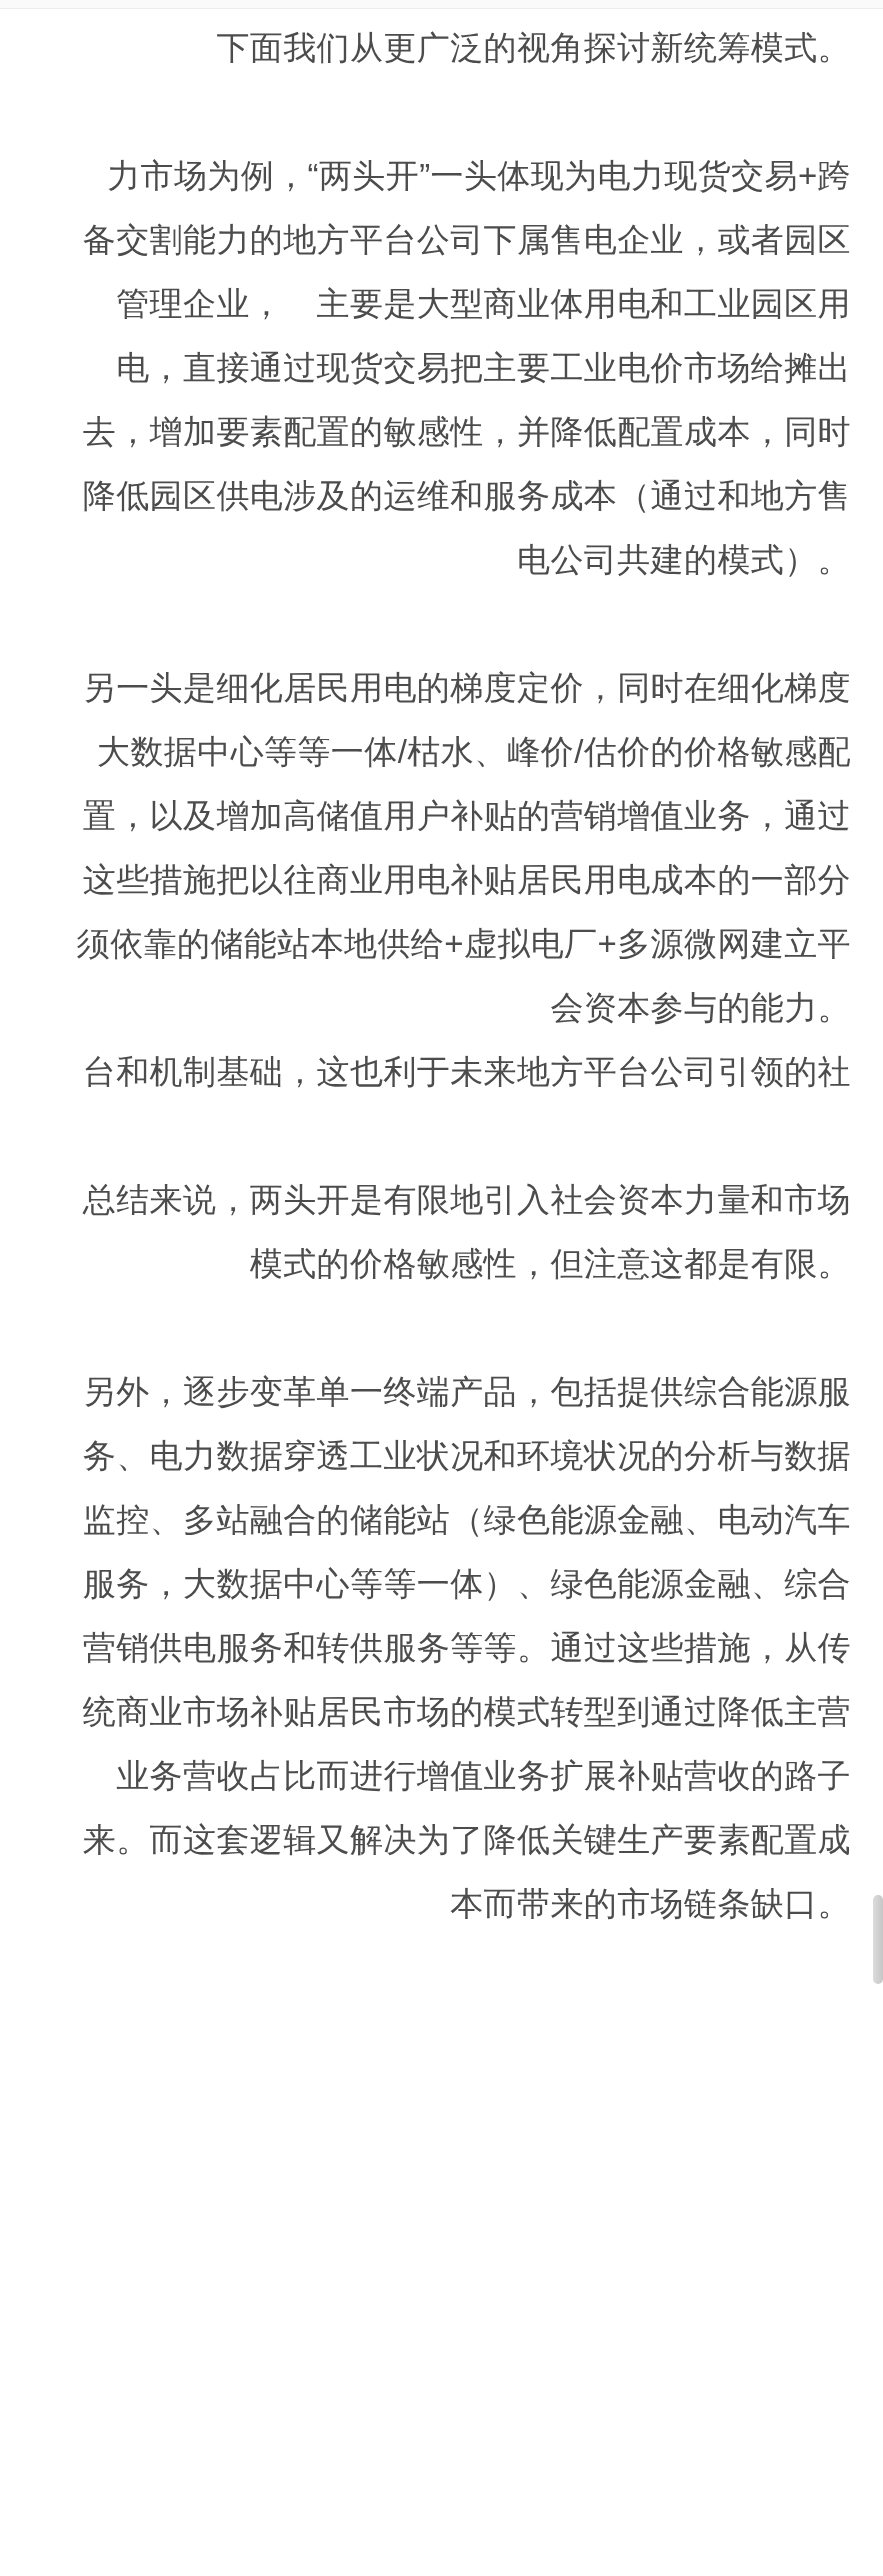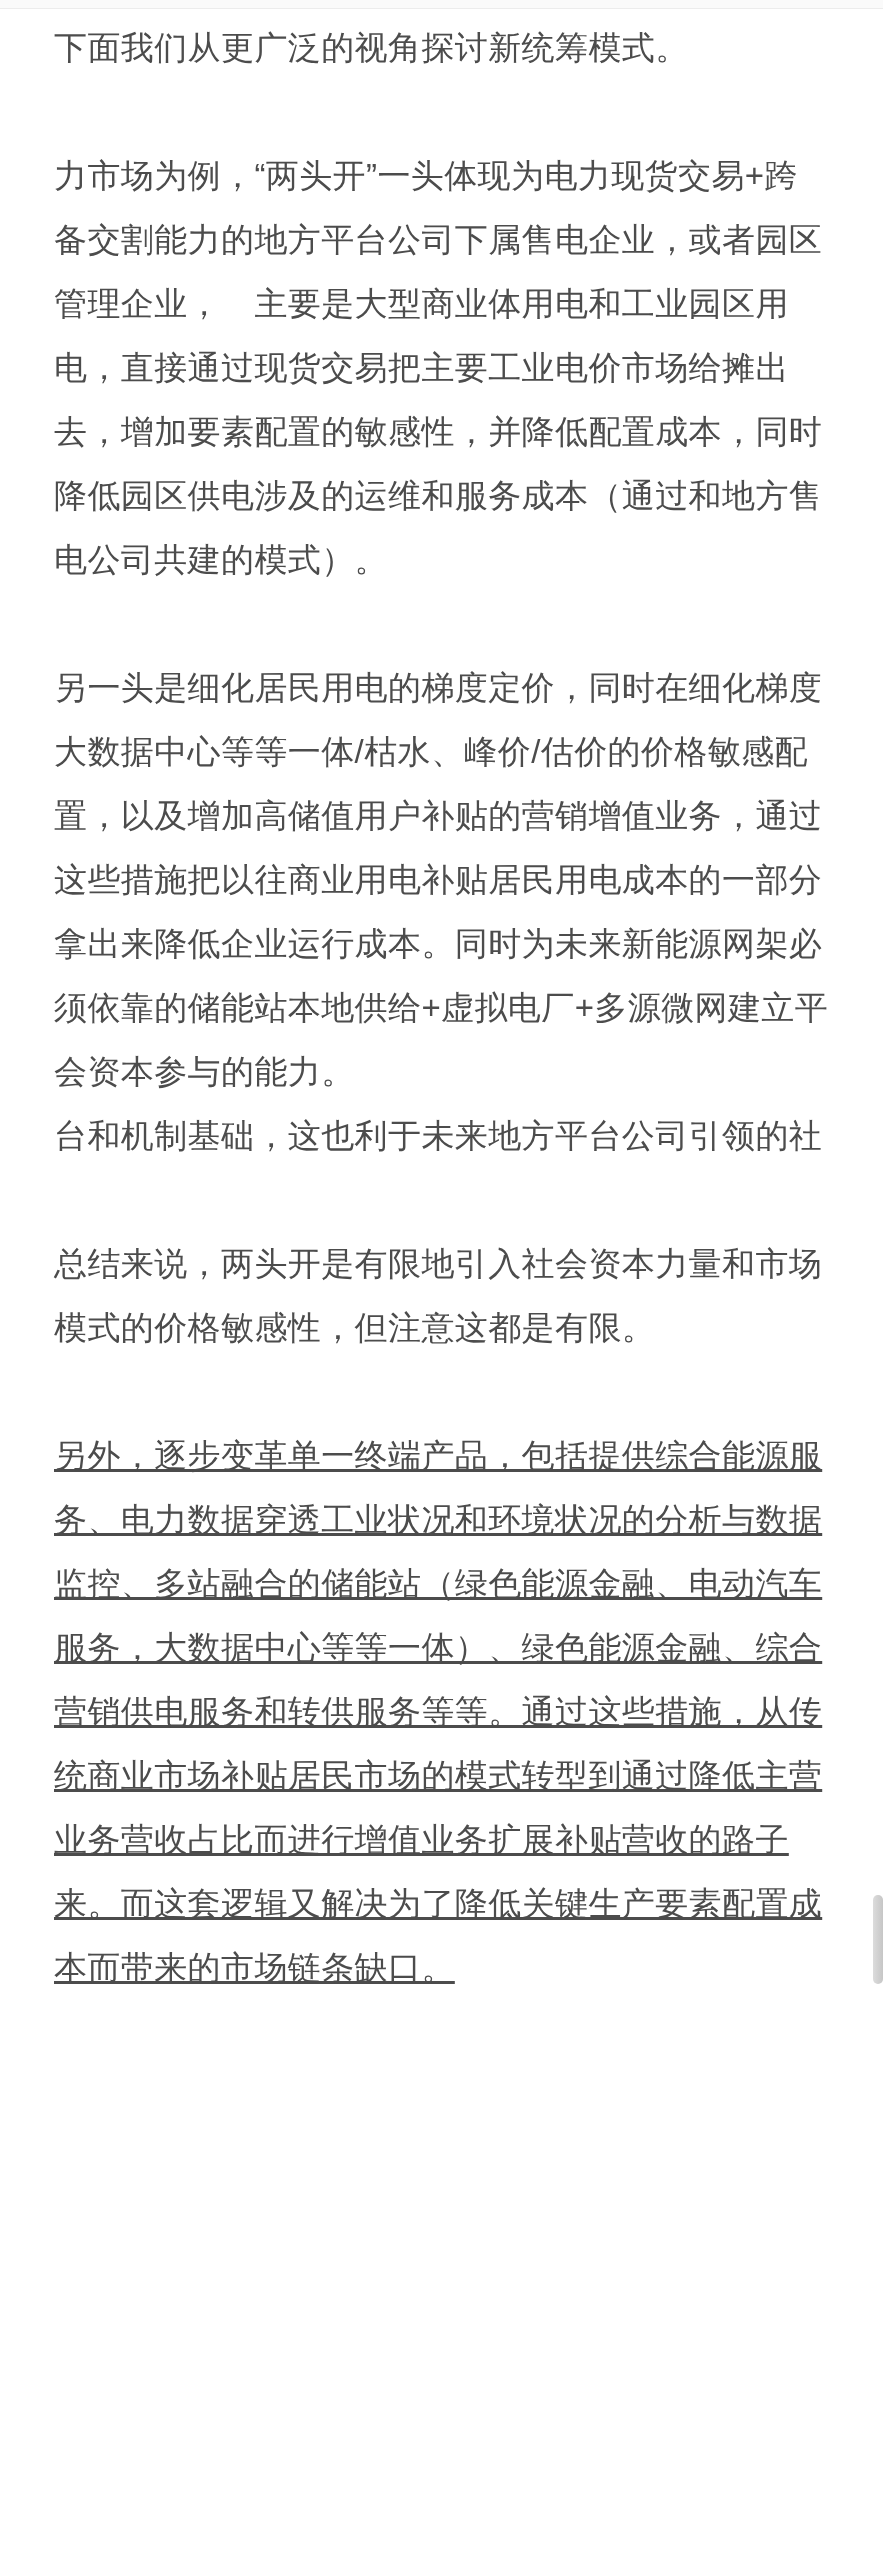--- a/index.html
+++ b/index.html
@@ -25,22 +25,23 @@
     position: absolute;
     left: 54px;
     top: 9px;
     width: 797px;
     padding-top: 7.4px;
     color: #4c4c4c;
   }
   .para {
     margin: 0 0 64px 0;
     padding: 0;
+    text-align: right;
   }
-  .para:last-child { margin-bottom: 0; text-decoration: underline; }
+  .para:last-child { margin-bottom: 0; }
   .line {
     font-size: 33px;
     line-height: 64px;
     height: 64px;
     letter-spacing: 0.4px;
     white-space: pre;
     font-weight: 400;
   }
   .scrollbar-thumb {
     position: absolute;
@@ -68,21 +69,20 @@
       <div class="line">电，直接通过现货交易把主要工业电价市场给摊出</div>
       <div class="line">去，增加要素配置的敏感性，并降低配置成本，同时</div>
       <div class="line">降低园区供电涉及的运维和服务成本（通过和地方售</div>
       <div class="line">电公司共建的模式）。</div>
     </div>
     <div class="para">
       <div class="line">另一头是细化居民用电的梯度定价，同时在细化梯度</div>
       <div class="line">大数据中心等等一体/枯水、峰价/估价的价格敏感配</div>
       <div class="line">置，以及增加高储值用户补贴的营销增值业务，通过</div>
       <div class="line">这些措施把以往商业用电补贴居民用电成本的一部分</div>
-      <div class="line">拿出来降低企业运行成本。同时为未来新能源网架必</div>
       <div class="line">须依靠的储能站本地供给+虚拟电厂+多源微网建立平</div>
       <div class="line">会资本参与的能力。</div>
       <div class="line">台和机制基础，这也利于未来地方平台公司引领的社</div>
     </div>
     <div class="para">
       <div class="line">总结来说，两头开是有限地引入社会资本力量和市场</div>
       <div class="line">模式的价格敏感性，但注意这都是有限。</div>
     </div>
     <div class="para">
       <div class="line">另外，逐步变革单一终端产品，包括提供综合能源服</div>

